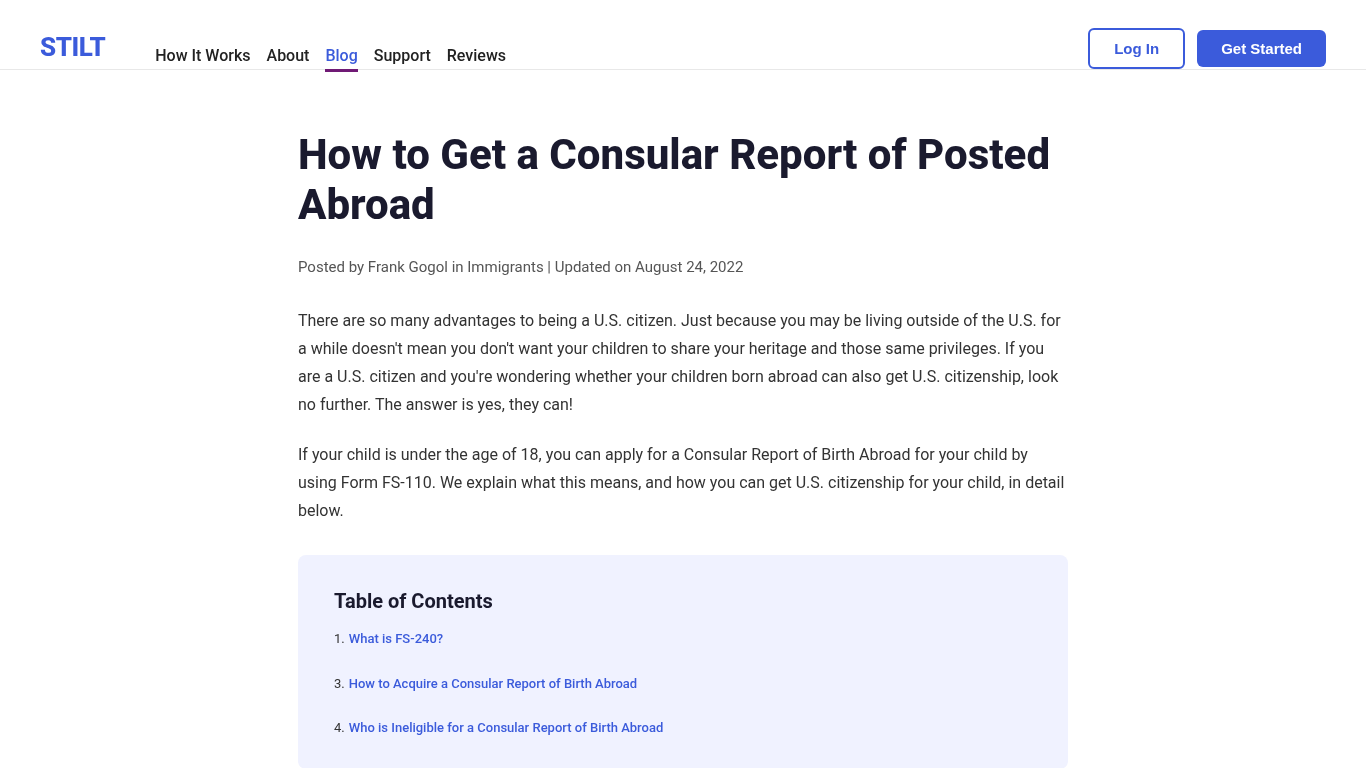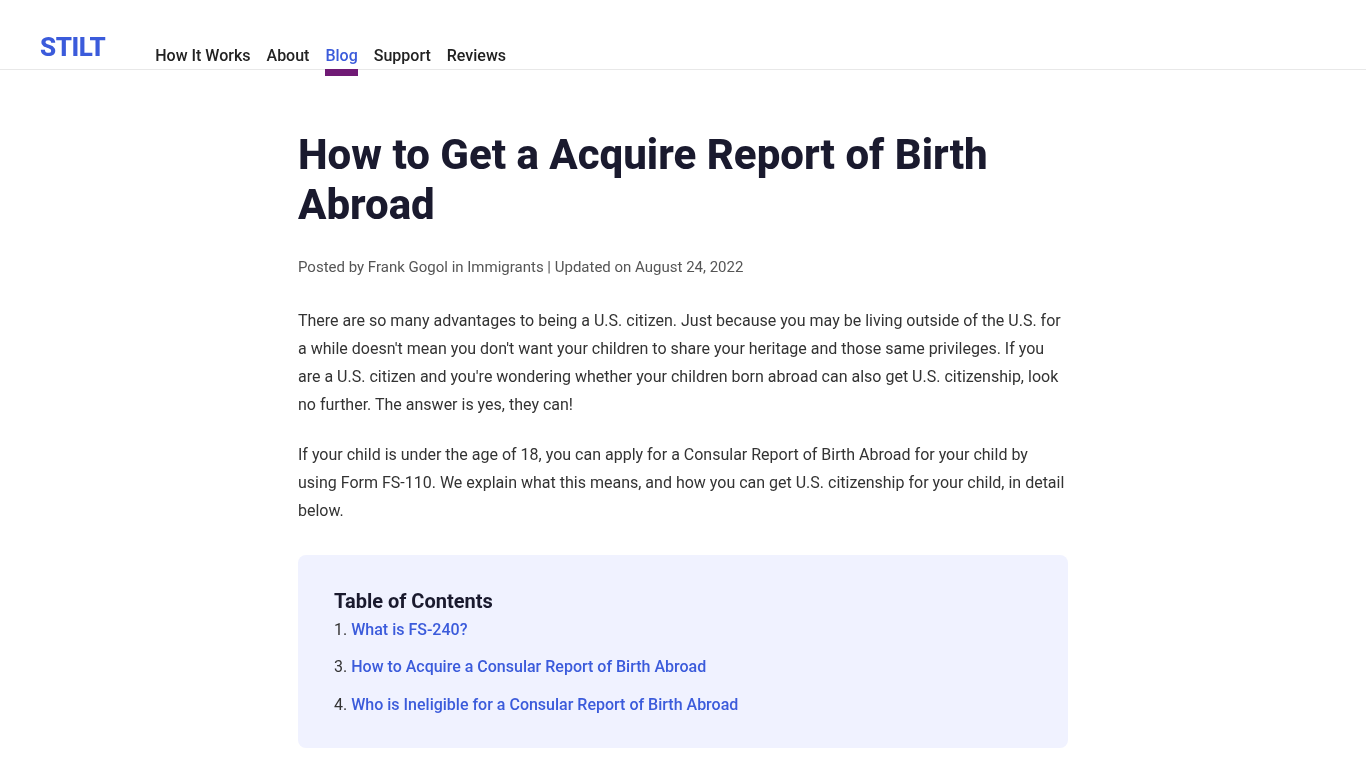--- a/index.html
+++ b/index.html
@@ -48,21 +48,21 @@
     .nav-links a {
       text-decoration: none;
       color: #222;
       font-size: 16px;
       font-weight: 500;
       padding-bottom: 4px;
     }
 
     .nav-links .active-link a {
       color: #3b5bdb;
-      border-bottom: 7px solid #701a75;
+      border-bottom: 3px solid #701a75;
     }
 
     .nav-actions {
       display: flex;
       gap: 12px;
       align-items: center;
     }
 
     .btn-login {
       padding: 10px 24px;
@@ -129,22 +129,23 @@
     }
 
     .toc-list {
       list-style: none;
       display: flex;
       flex-direction: column;
       gap: 12px;
     }
 
     .toc-list li {
-      font-size: 16px;
+      font-size: 13px;
       color: #333;
+      margin-top: 12px;
     }
 
     .toc-list li a {
       color: #3b5bdb;
       text-decoration: none;
       font-weight: 500;
     }
 
     .toc-list li span.toc-num {
       color: #333;
@@ -166,25 +167,29 @@
     <li class="active-link">
       <a href="#">Blog</a>
     </li>
     <li>
       <a href="#">Support</a>
     </li>
     <li>
       <a href="#">Reviews</a>
     </li>
   </ul>
+  <div class="nav-actions">
+    <button class="btn-login">Log In</button>
+    <button class="btn-get-started">Get Started</button>
+  </div>
 </nav>
 
 <main class="page-content">
 
-  <h1 class="article-title">How to Get a Acquire Report of Birth Abroad</h1>
+  <h1 class="article-title">How to Get a Consular Report of Posted Abroad</h1>
   <p class="article-meta">Posted by Frank Gogol in Immigrants | Updated on August 24, 2022</p>
 
   <div class="article-body">
     <p>There are so many advantages to being a U.S. citizen. Just because you may be living outside of the U.S. for a while doesn't mean you don't want your children to share your heritage and those same privileges. If you are a U.S. citizen and you're wondering whether your children born abroad can also get U.S. citizenship, look no further. The answer is yes, they can!</p>
     <p>If your child is under the age of 18, you can apply for a Consular Report of Birth Abroad for your child by using Form FS-110. We explain what this means, and how you can get U.S. citizenship for your child, in detail below.</p>
   </div>
 
   <div class="toc-box">
     <div class="toc-title">Table of Contents</div>
     <ul class="toc-list">

